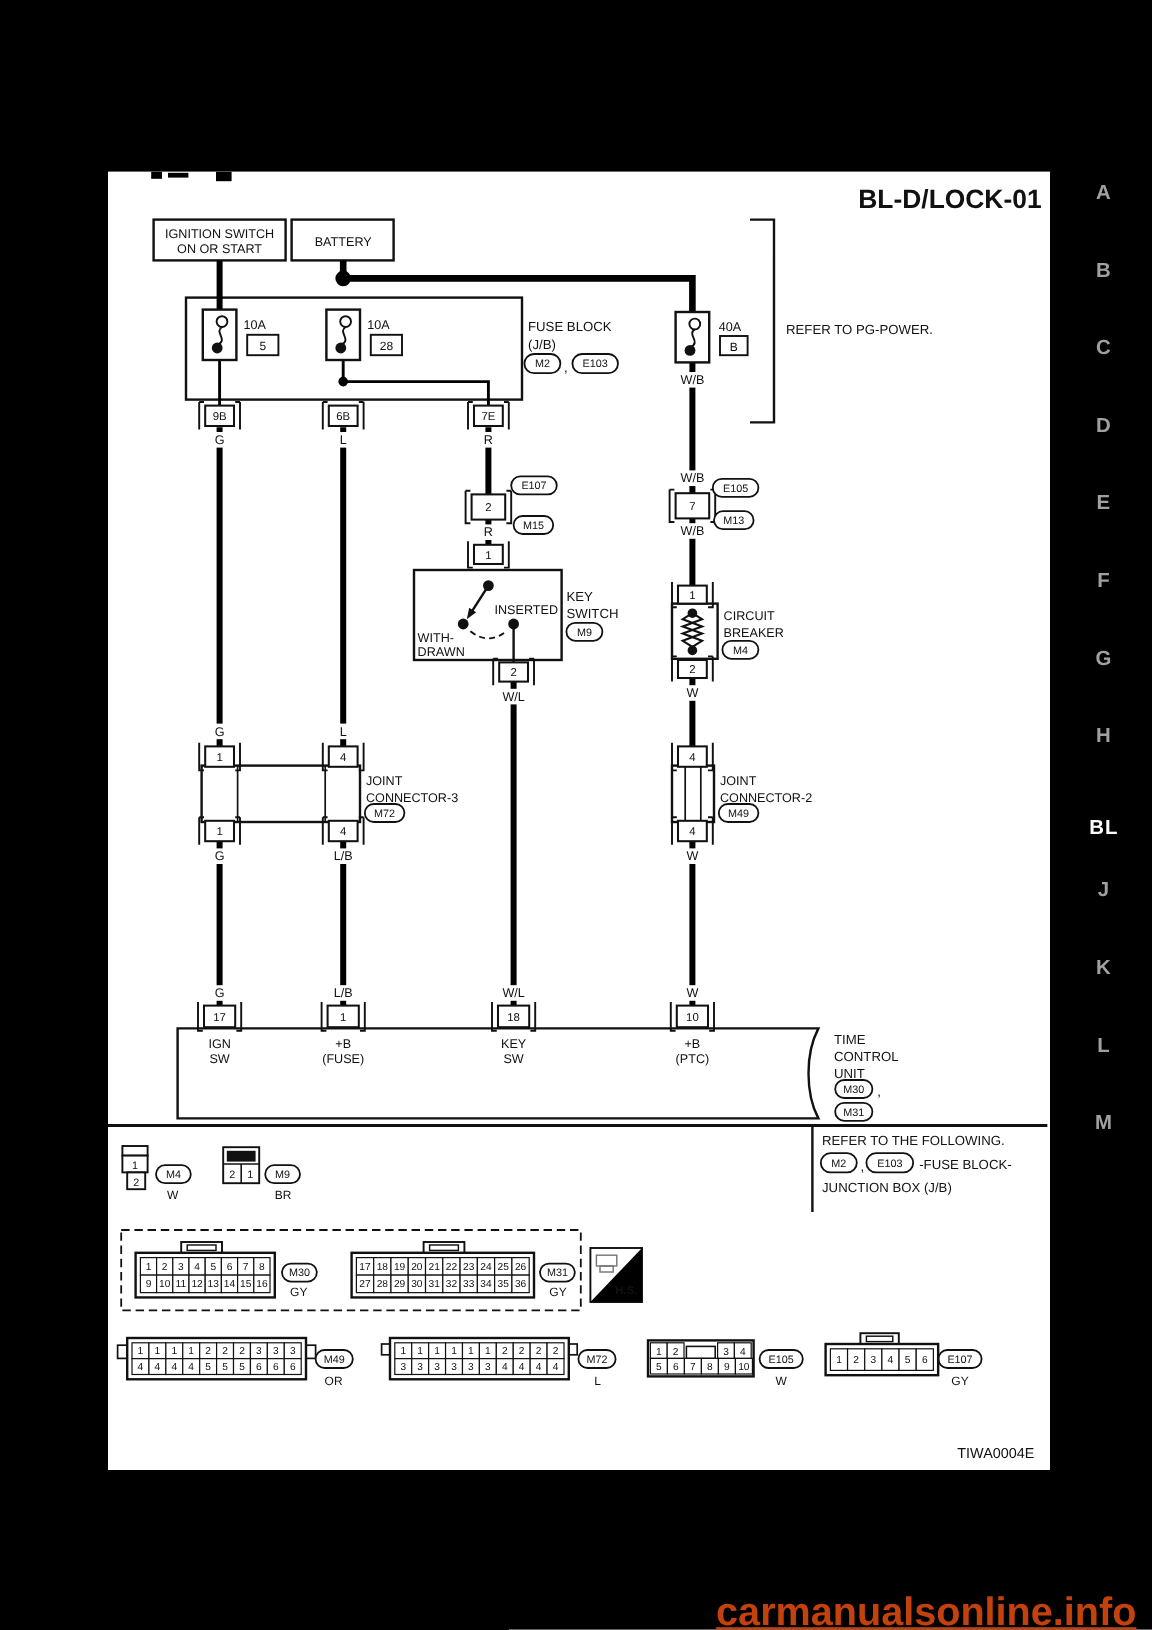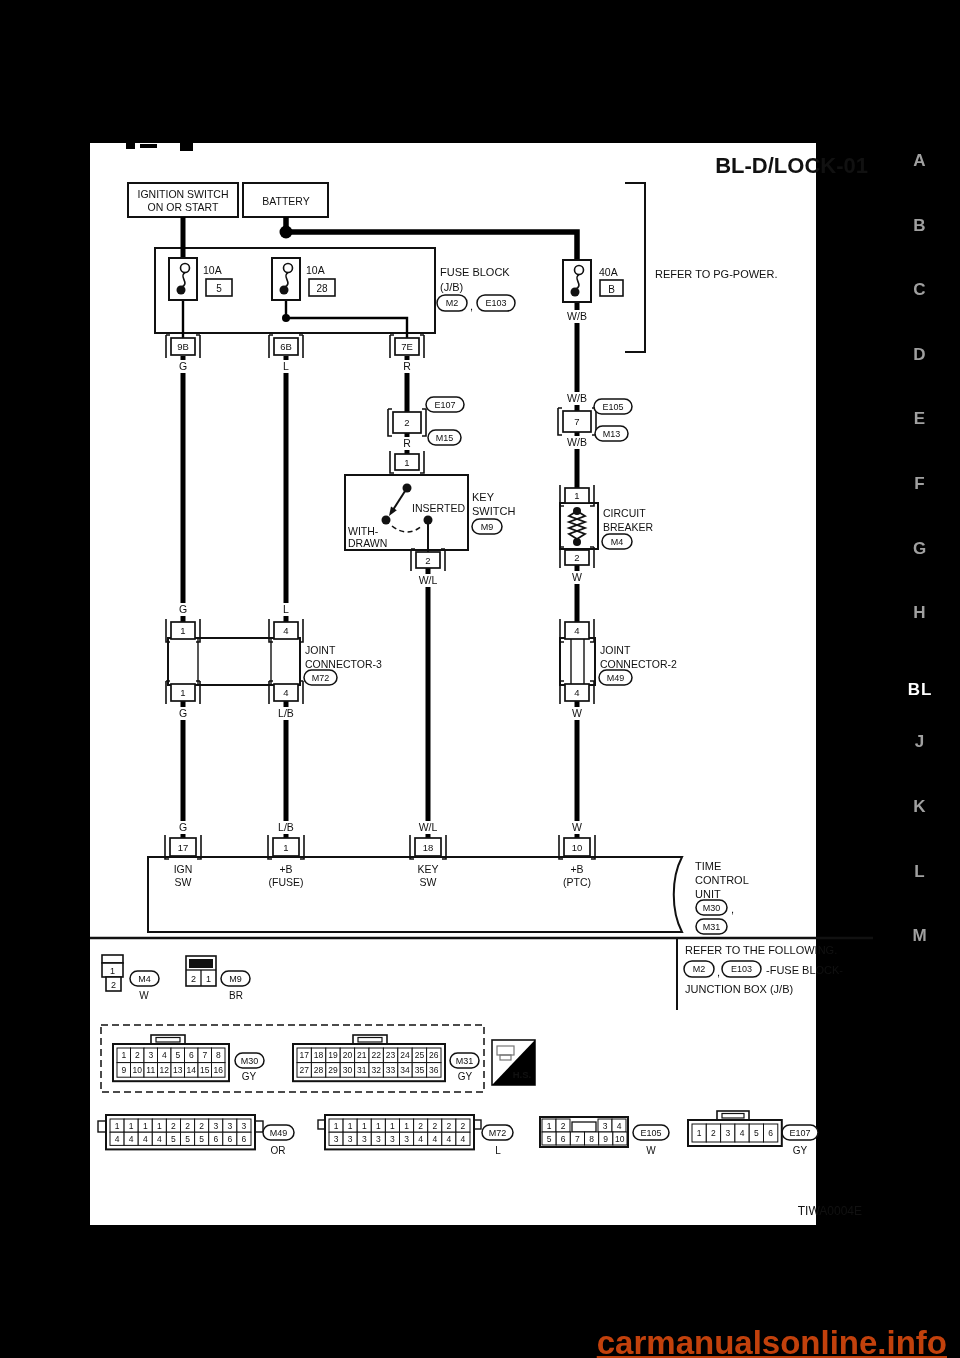--- a/index.html
+++ b/index.html
@@ -1,18 +1,18 @@
 <!DOCTYPE html>
 <html><head>
 <meta charset="utf-8">
 <style>
   html,body{margin:0;padding:0;}
   body{width:960px;height:1358px;background:#000;position:relative;overflow:hidden;
        font-family:"Liberation Sans", sans-serif;}
-  .panel{position:absolute;left:90px;top:143px;width:726px;height:1082px;background:#fff;}
+  .panel{position:absolute;left:90px;top:143px;width:785px;height:1082px;background:#fff;}
   svg{display:block;}
   svg text{fill:#111;font-family:"Liberation Sans", sans-serif;}
   .tab{position:absolute;left:890px;width:60px;height:22px;text-align:center;
        font-size:17px;font-weight:bold;color:#a0a0a0;letter-spacing:1px;}
   .tab.active{color:#fff;}
   .watermark{position:absolute;top:1324px;right:13px;font-size:33px;font-weight:bold;
        color:#c2410c;text-decoration:underline;}
 </style>
 </head>
 <body>

